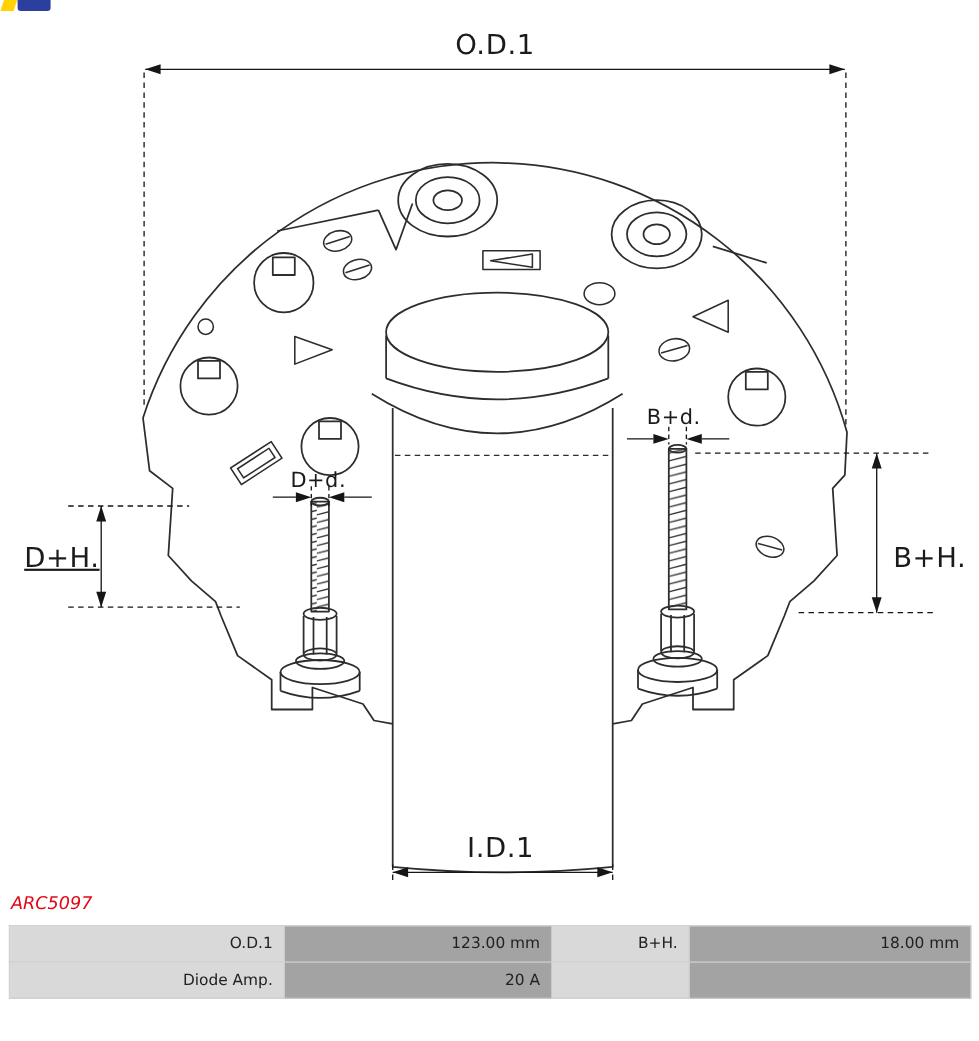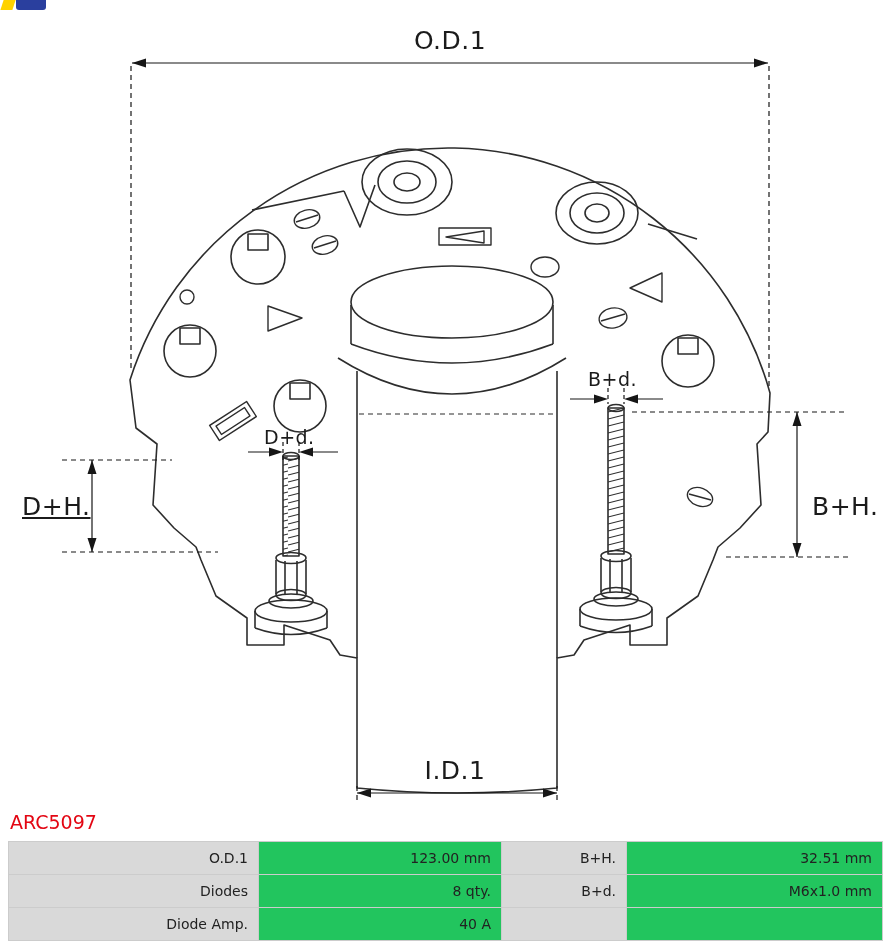--- a/index.html
+++ b/index.html
@@ -16,27 +16,27 @@
   .dim-label{position:absolute;color:#1b1b1b;font-family:"DejaVu Sans",sans-serif;letter-spacing:.5px;}
   .dim-big{font-size:25px;}
   .dim-small{font-size:19px;}
   .lbl-od1{left:385px;top:26px;width:130px;text-align:center;}
   .lbl-id1{left:395px;top:756px;width:120px;text-align:center;}
   .lbl-dh{left:22px;top:492px;text-decoration:underline;}
   .lbl-bh{left:812px;top:492px;}
   .lbl-dd{left:264px;top:426px;text-align:right;}
   .lbl-bd{left:588px;top:368px;}
 
-  .part-number{position:absolute;left:10px;top:811px;font-family:"DejaVu Sans",sans-serif;font-size:19px;color:#e30613;}
+  .part-number{position:absolute;left:10px;top:811px;font-family:"DejaVu Sans",sans-serif;font-size:16px;color:#e30613;font-style:italic;}
 
   table.specs{position:absolute;left:8px;top:841px;width:874px;border-collapse:collapse;table-layout:fixed;}
   table.specs td{height:32px;border:1px solid #cccccc;padding:0 10px 0 0;text-align:right;vertical-align:middle;
                  font-family:"DejaVu Sans",sans-serif;font-size:14px;color:#222;}
   td.lbl{background:#d9d9d9;}
-  td.val{background:#22c55e;}
+  td.val{background:#a3a3a3;}
 </style>
 </head>
 <body>
 
 <div class="page">
 
   <div class="logo-frag">
     <span class="yellow"></span>
     <span class="blue"></span>
   </div>
@@ -203,30 +203,24 @@
       <col style="width:250px">
         <col style="width:243px">
         <col style="width:125px">
         <col style="width:256px">
     </colgroup>
     <tbody>
         <tr>
       <td class="lbl">O.D.1</td>
       <td class="val">123.00 mm</td>
       <td class="lbl">B+H.</td>
-      <td class="val">32.51 mm</td>
-    </tr>
-    <tr>
-      <td class="lbl">Diodes</td>
-      <td class="val">8 qty.</td>
-      <td class="lbl">B+d.</td>
-      <td class="val">M6x1.0 mm</td>
+      <td class="val">18.00 mm</td>
     </tr>
     <tr>
       <td class="lbl">Diode Amp.</td>
-      <td class="val">40 A</td>
+      <td class="val">20 A</td>
       <td class="lbl"></td>
       <td class="val"></td>
     </tr>
   </tbody>
     </table>
 
 </div>
 
 </body></html>

